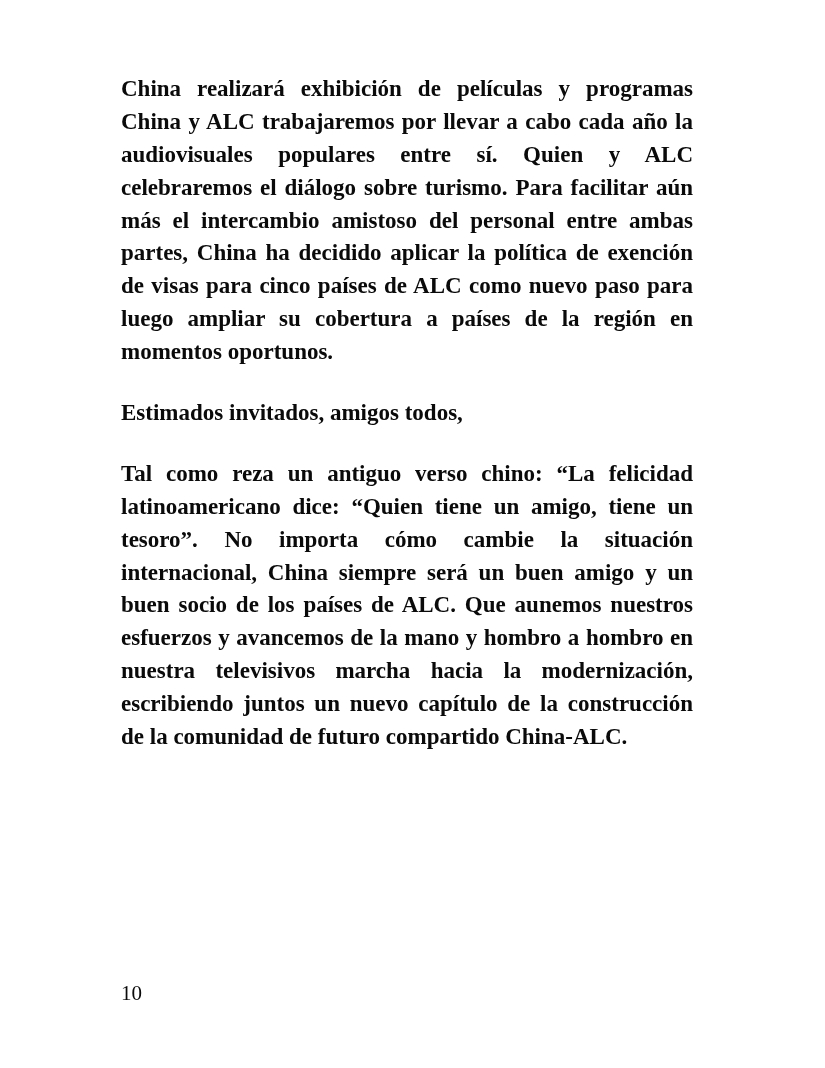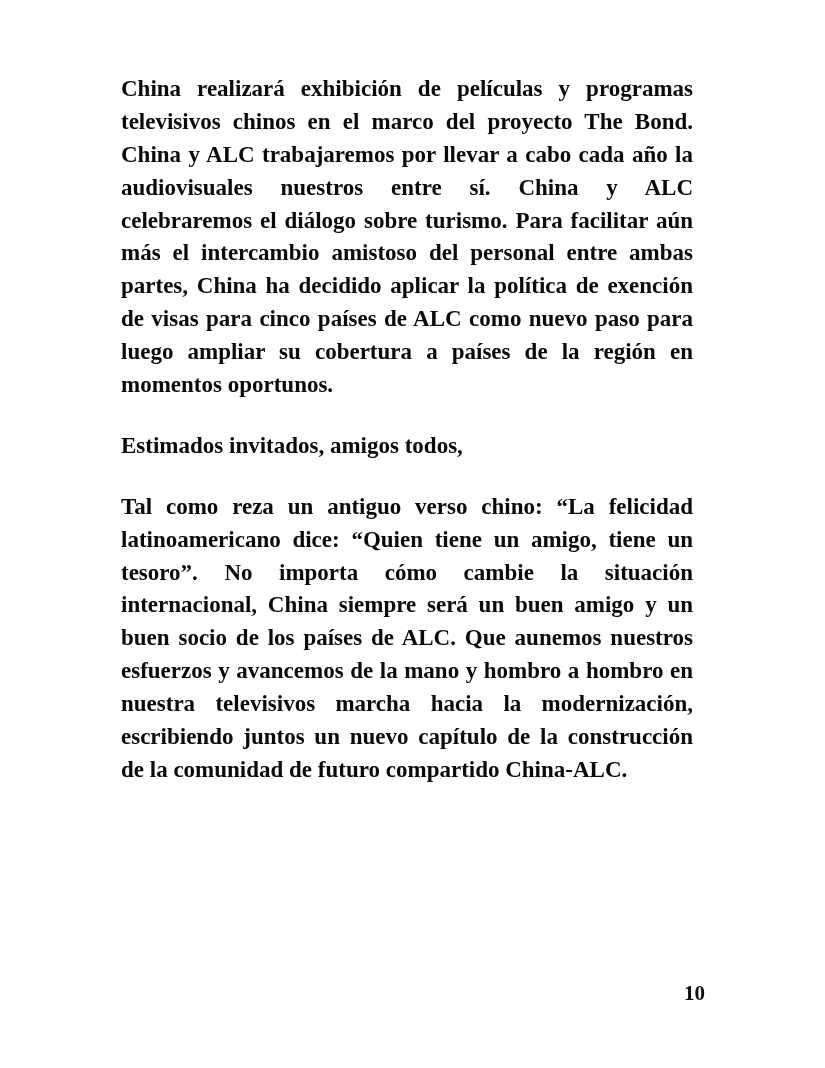--- a/index.html
+++ b/index.html
@@ -47,37 +47,36 @@
     text-align-last: left;
   }
   .line.last::after {
     content: none;
   }
   .page-number {
     position: absolute;
     left: 121px;
     top: 981px;
     width: 584px;
-    text-align: right;
+    text-align: left;
     color: #0a0a0a;
-    font-weight: bold;
+    font-weight: normal;
     font-size: 21px;
     line-height: 24px;
   }
 </style>
 </head>
 <body>
 
 <div class="page">
   <div class="text-block">
       <div class="paragraph">
         <div class="line">China realizará exhibición de películas y programas</div>
-        <div class="line">televisivos chinos en el marco del proyecto The Bond.</div>
         <div class="line">China y ALC trabajaremos por llevar a cabo cada año la</div>
-        <div class="line">audiovisuales nuestros entre sí. China y ALC</div>
+        <div class="line">audiovisuales populares entre sí. Quien y ALC</div>
         <div class="line">celebraremos el diálogo sobre turismo. Para facilitar aún</div>
         <div class="line">más el intercambio amistoso del personal entre ambas</div>
         <div class="line">partes, China ha decidido aplicar la política de exención</div>
         <div class="line">de visas para cinco países de ALC como nuevo paso para</div>
         <div class="line">luego ampliar su cobertura a países de la región en</div>
         <div class="line last">momentos oportunos.</div>
       </div>
       <div class="paragraph">
         <div class="line last">Estimados invitados, amigos todos,</div>
       </div>

